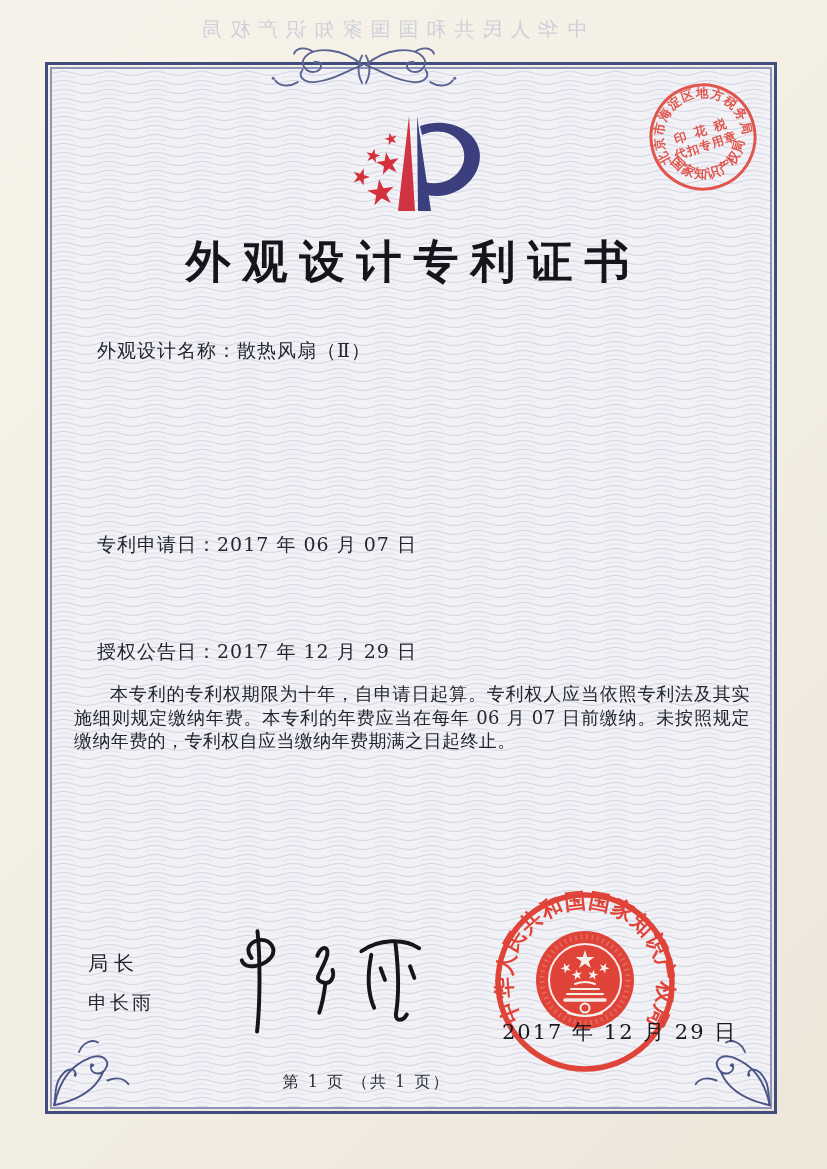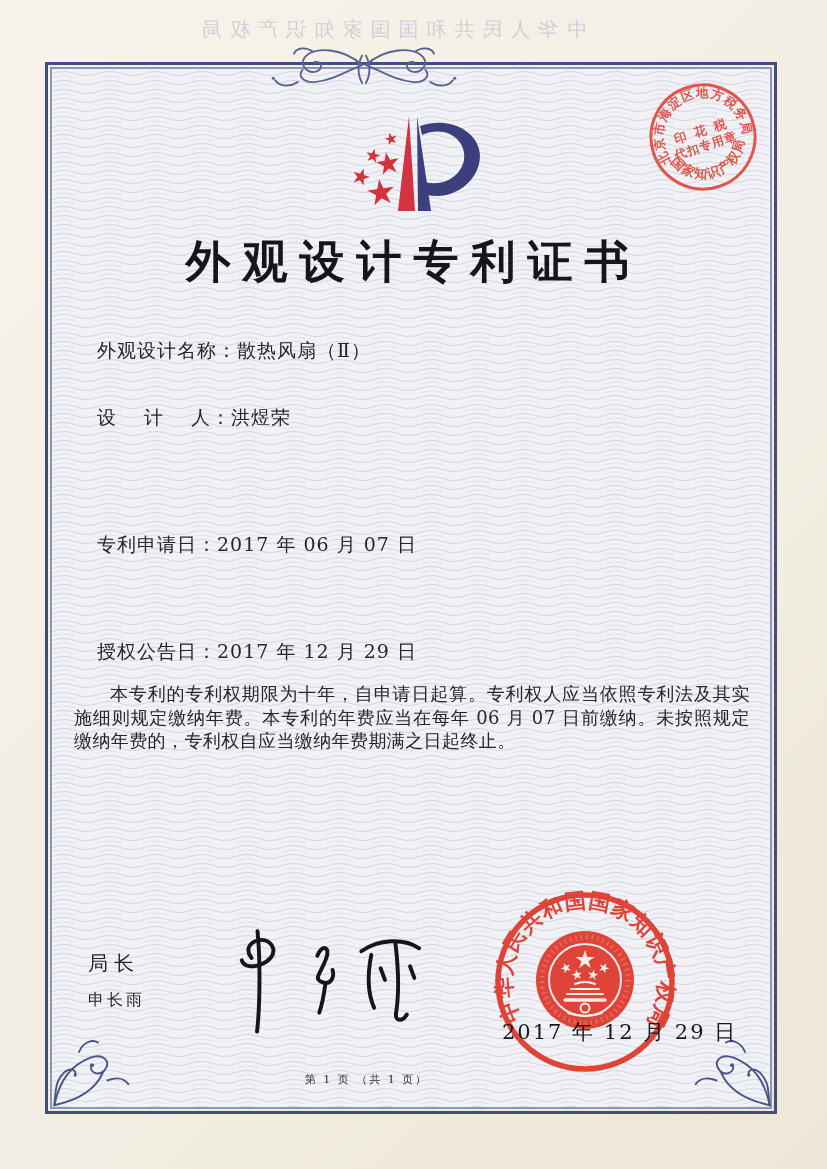--- a/index.html
+++ b/index.html
@@ -20,26 +20,26 @@
   .waves{position:absolute; left:0; top:0; width:100%; height:100%;}
   .content{z-index:3;}
   .cert-no{left:76px; top:112px; font-size:19px; letter-spacing:3px; color:#2c3039; white-space:pre; z-index:3;}
   .logo{left:332px; top:114px; width:182px; height:116px; z-index:3;}
   .title{left:0; top:232px; width:827px; text-align:center; font-size:45px; font-weight:bold; letter-spacing:12px; color:#14161c; z-index:3;}
   .field{left:97px; font-size:19px; letter-spacing:1px; white-space:pre; z-index:3;}
   .f0{top:338px;} .f1{top:405px;} .f2{top:463px;} .f3{top:532px;text-align:center;} .f4{top:579px;} .f5{top:639px;}
   .body-text{left:74px; top:682px; width:676px; z-index:3; font-size:18px; line-height:23.5px; letter-spacing:.4px; text-align:justify;}
   .body-text p{margin:0 0 3px 0; text-indent:2em;}
   .signer-title{left:88px; top:950px; font-size:20px; letter-spacing:6px; z-index:4;}
-  .signer-name{left:88px; top:990px; font-size:16px; letter-spacing:3px; z-index:4;}
+  .signer-name{left:88px; top:990px; font-size:19px; letter-spacing:3px; z-index:4;}
   .signature{left:222px; top:926px; width:208px; height:108px; transform:rotate(-2deg); z-index:5;}
   .seal{left:490px; top:887px; width:190px; height:190px; z-index:4; opacity:.94;}
   .seal-date{left:502px; top:1018px; font-size:21px; letter-spacing:2px; color:#17181c; z-index:5; white-space:pre;}
   .tax-stamp{left:646px; top:80px; width:114px; height:114px; z-index:4; opacity:.9;}
-  .footer{left:0; top:1072px; width:693px; text-align:center; padding-left:40px; box-sizing:border-box; font-size:11px; letter-spacing:2px; color:#2a2e36; z-index:3;}
+  .footer{left:0; top:1072px; width:693px; text-align:center; padding-left:40px; box-sizing:border-box; font-size:16px; letter-spacing:2px; color:#2a2e36; z-index:3;}
   .ornament-top{left:260px; top:40px; width:208px; height:52px; z-index:2;}
   .corner-bl{left:50px; top:1014px; width:96px; height:95px; z-index:2;}
   .corner-br{left:678px; top:1014px; width:96px; height:95px; z-index:2; transform:scaleX(-1);}
 </style>
 </head>
 <body>
 
 <div class="page">
 
   <div class="abs bleed bleed1">中华人民共和国国家知识产权局</div>
@@ -108,21 +108,20 @@
       <use href="#starP" transform="translate(49,79) scale(14) rotate(-8)"></use>
     </g>
     <polygon points="77,2 83,97 66,97" fill="#cf3440"></polygon>
     <polygon points="85,2 99,97 86,97" fill="#3b3f7e"></polygon>
     <path fill="#3b3f7e" d="M88,12 C124,0 154,24 147,50 C141,74 115,86 95,81 L93,68 C112,73 129,62 132,46 C135,26 114,10 90,21 Z"></path>
   </svg>
 
   <div class="abs title content">外观设计专利证书</div>
 
   <div class="abs field f0">外观设计名称：散热风扇（Ⅱ）</div>
-  <div class="abs field f1">设　 计 　人：洪煜荣</div>
   <div class="abs field f3">专利申请日：2017 年 06 月 07 日</div>
   <div class="abs field f5">授权公告日：2017 年 12 月 29 日</div>
 
   <div class="abs body-text">
     <p>本专利的专利权期限为十年，自申请日起算。专利权人应当依照专利法及其实施细则规定缴纳年费。本专利的年费应当在每年 06 月 07 日前缴纳。未按照规定缴纳年费的，专利权自应当缴纳年费期满之日起终止。</p>
   </div>
 
   <div class="abs signer-title">局长</div>
   <div class="abs signer-name">申长雨</div>
 

